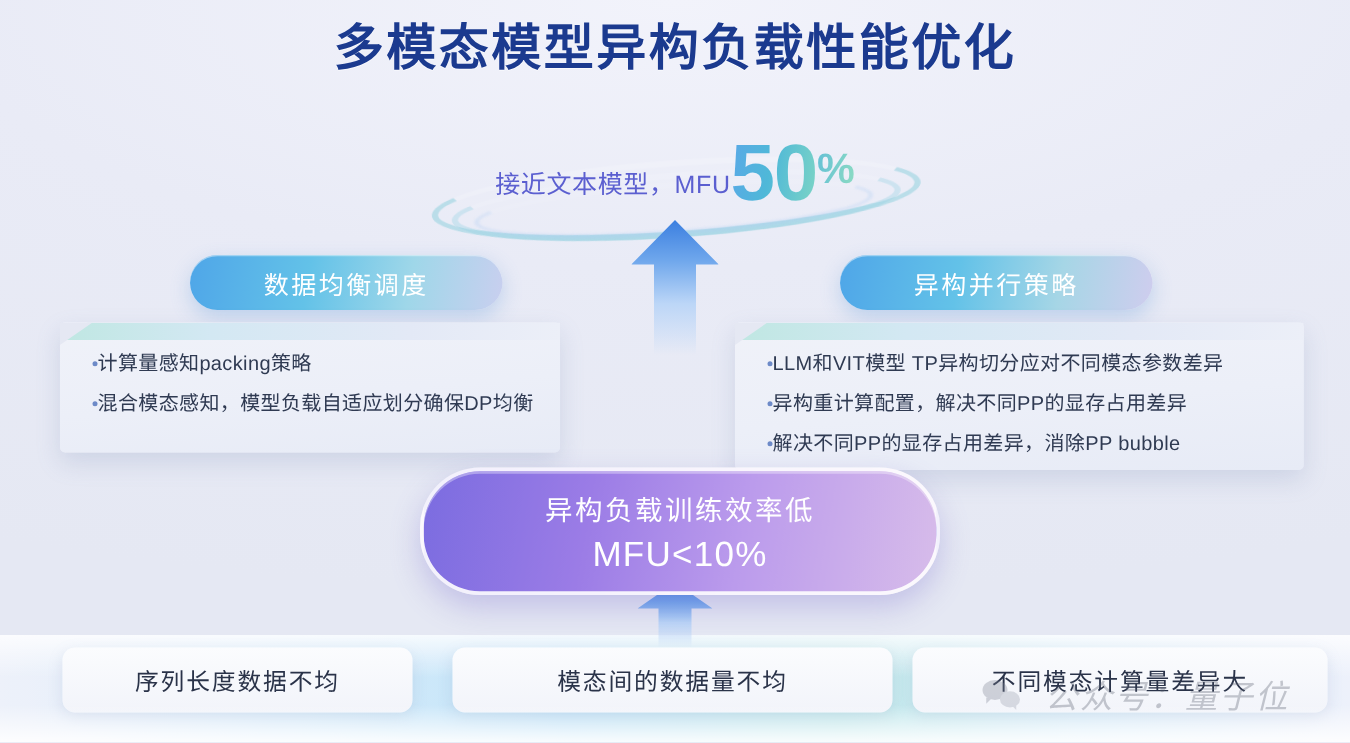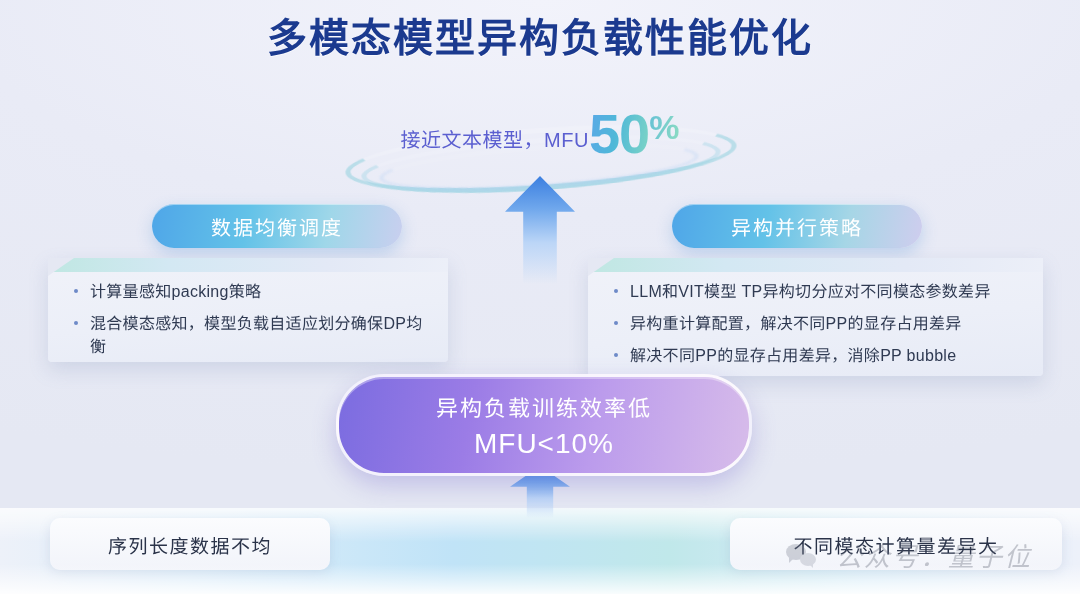--- a/index.html
+++ b/index.html
@@ -77,21 +77,21 @@
     display:inline-block;
     white-space:nowrap;
     line-height:1;
     padding-top:14px;
   }
   .hero-lead{
     font-size:20px;color:#5b5fd0;vertical-align:baseline;
     letter-spacing:.5px;
   }
   .hero-num{
-    font-size:56px;font-weight:bold;vertical-align:-6px;
+    font-size:64px;font-weight:bold;vertical-align:-6px;
     background:linear-gradient(100deg,#5aa7e8 0%,#4fb8d8 45%,#7fd6c4 100%);
     -webkit-background-clip:text;background-clip:text;
     -webkit-text-fill-color:transparent;color:#4fb8d8;
     letter-spacing:-1px;
   }
   .hero-pct{
     font-size:34px;font-weight:bold;vertical-align:8px;
     background:linear-gradient(100deg,#64c0d6 0%,#8ddcc2 100%);
     -webkit-background-clip:text;background-clip:text;
     -webkit-text-fill-color:transparent;color:#7fd0c6;
@@ -147,21 +147,21 @@
   }
   .card-left{ left:48px;top:258px;width:400px;height:104px; }
   .card-right{ left:588px;top:258px;width:455px;height:118px; }
 
   .bullets{
     position:relative;z-index:2;
     padding:22px 18px 10px 26px;
     margin:0;list-style:none;
   }
   .bullets li{
-    display:flex;align-items:flex-start;gap:12px;
+    display:flex;align-items:flex-start;
     font-size:16px;color:#2f3a52;line-height:1.45;
     margin-bottom:9px;letter-spacing:.3px;
   }
   .bullets li:last-child{margin-bottom:0;}
   .dot{
     flex:0 0 auto;width:4px;height:4px;border-radius:50%;
     background:#6d8ac8;margin-top:9px;
   }
 
   
@@ -279,20 +279,23 @@
   </div>
 
   <div class="pill-center">
     <div class="l1">异构负载训练效率低</div>
     <div class="l2">MFU&lt;10%</div>
   </div>
 
   <div class="bcard bcard1">
     <span>序列长度数据不均</span>
   </div>
+  <div class="bcard bcard2">
+    <span>模态间的数据量不均</span>
+  </div>
   <div class="bcard bcard3">
     <span>不同模态计算量差异大</span>
   </div>
 
   <div class="bottom-glow"></div>
 
   <div class="watermark">
     <span class="wechat">
       <span class="b1"></span>
         <span class="b2"></span>

